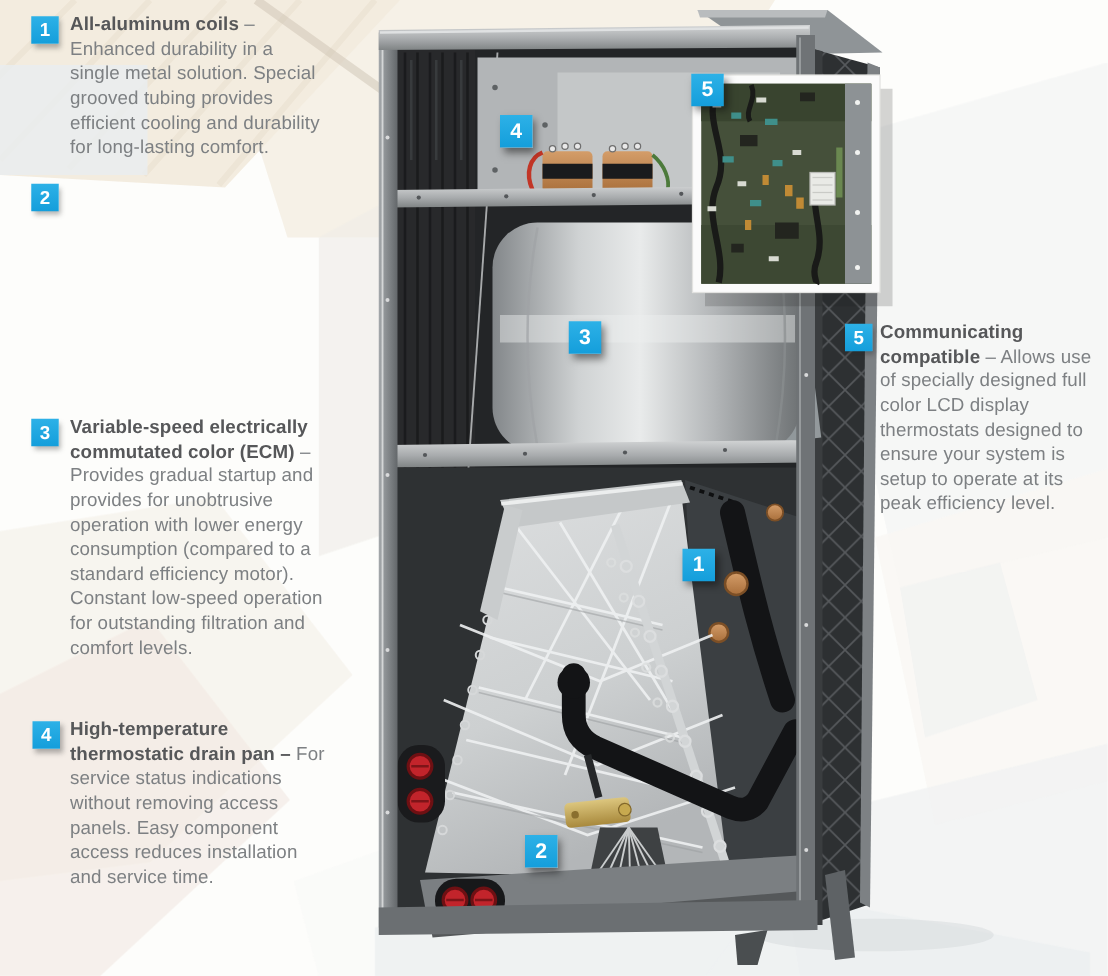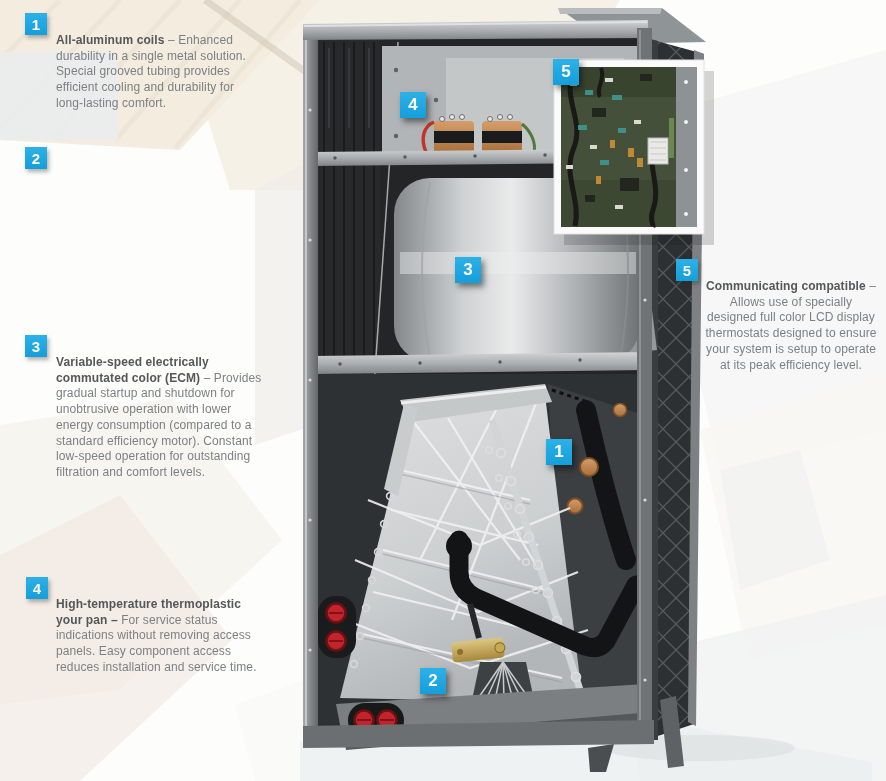--- a/index.html
+++ b/index.html
@@ -2,21 +2,21 @@
 <html><head>
 <meta charset="utf-8">
 <style>
   html,body{margin:0;padding:0;}
   .canvas{
     position:relative;width:886px;height:781px;overflow:hidden;
     background:#fdfdfb;
     font-family:"Liberation Sans", sans-serif;
   }
   .layer{position:absolute;left:0;top:0;}
-  .feature{position:absolute;font-size:12px;line-height:1.31;color:#7d8083;letter-spacing:.1px;margin-top:23px;}
+  .feature{position:absolute;font-size:15px;line-height:1.31;color:#7d8083;letter-spacing:.1px;}
   .feature b{color:#565759;font-weight:bold;}
   .badge{
     position:absolute;width:22px;height:22px;
     background:linear-gradient(#2db1e7,#149edb);
     color:#fff;font-weight:bold;font-size:15px;
     display:flex;align-items:center;justify-content:center;
     box-shadow:2px 3px 4px rgba(40,40,40,.35);
   }
   .marker{
     position:absolute;width:26px;height:26px;
@@ -377,28 +377,28 @@
   <div class="feature" style="left:56px;top:10px;width:200px;">
     <b>All-aluminum coils</b>
     <span>– Enhanced durability in a single metal solution. Special grooved tubing provides efficient cooling and durability for long-lasting comfort.</span>
   </div>
 
   <div class="badge" style="left:25px;top:147px;">2</div>
 
   <div class="badge" style="left:25px;top:335px;">3</div>
   <div class="feature" style="left:56px;top:332px;width:212px;">
     <b>Variable-speed electrically commutated color (ECM)</b>
-    <span>– Provides gradual startup and shutdown for unobtrusive operation with lower energy consumption (compared to a standard efficiency motor). Constant low-speed operation for outstanding filtration and comfort levels.</span>
+    <span>– Provides gradual startup and provides for unobtrusive operation with lower energy consumption (compared to a standard efficiency motor). Constant low-speed operation for outstanding filtration and comfort levels.</span>
   </div>
 
   <div class="badge" style="left:26px;top:577px;">4</div>
   <div class="feature" style="left:56px;top:574px;width:208px;">
-    <b>High-temperature thermoplastic your pan –</b>
+    <b>High-temperature thermostatic drain pan –</b>
     <span>For service status indications without removing access panels. Easy component access reduces installation and service time.</span>
   </div>
 
   <div class="badge" style="left:676px;top:259px;">5</div>
-  <div class="feature" style="left:704px;top:256px;width:174px;text-align:center;">
+  <div class="feature" style="left:704px;top:256px;width:174px;">
     <b>Communicating compatible</b>
     <span>– Allows use of specially designed full color LCD display thermostats designed to ensure your system is setup to operate at its peak efficiency level.</span>
   </div>
 
 </div>
 
 </body></html>

